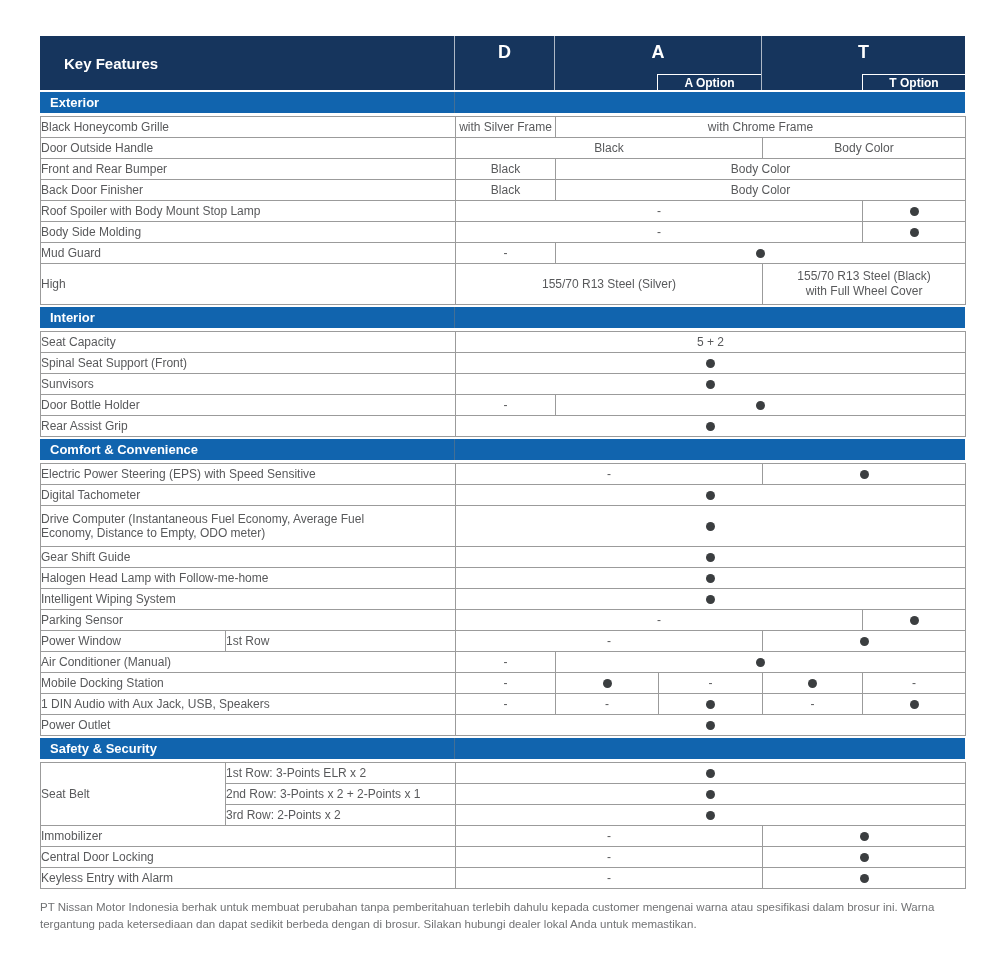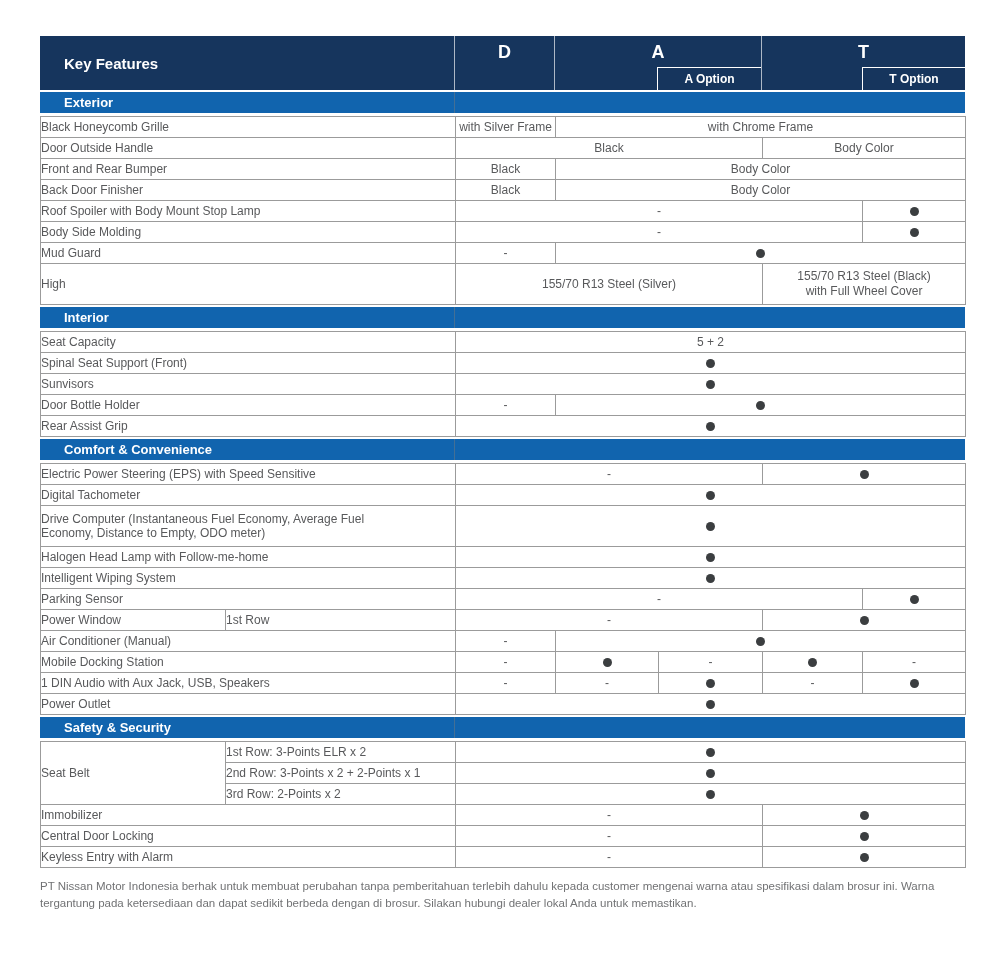--- a/index.html
+++ b/index.html
@@ -14,30 +14,30 @@
 
   
   .thead{display:flex;height:54px;background:var(--navy);color:#fff;}
   .th-cell{box-sizing:border-box;position:relative;}
   .th-features{width:415px;display:flex;align-items:center;padding-left:24px;
     font-size:15px;font-weight:bold;border-right:1px solid rgba(255,255,255,.65);}
   .th-d{width:100px;border-right:1px solid rgba(255,255,255,.65);}
   .th-a{width:207px;border-right:1px solid rgba(255,255,255,.65);}
   .th-t{width:203px;}
   .grade-letter{display:block;text-align:center;margin-top:6px;font-size:18px;font-weight:bold;}
-  .opt-box{position:absolute;right:0;bottom:0;height:23px;box-sizing:border-box;
+  .opt-box{position:absolute;right:0;bottom:0;height:16px;box-sizing:border-box;
     border:1px solid #fff;border-right:none;border-bottom:none;
     display:flex;align-items:center;justify-content:center;
     font-size:12px;font-weight:bold;}
   .th-a .opt-box{width:104px;}
   .th-t .opt-box{width:103px;}
 
   
   .section-bar{position:relative;height:21px;background:var(--blue);color:#fff;
-    display:flex;align-items:center;padding-left:24px;box-sizing:border-box;
+    display:flex;align-items:center;padding-left:10px;box-sizing:border-box;
     font-size:13px;font-weight:bold;margin:2px 0 3px 0;}
   .section-bar::after{content:"";position:absolute;left:414px;top:0;bottom:0;width:1px;
     background:rgba(110,120,130,.55);}
 
   
   table.spec{width:925px;border-collapse:collapse;table-layout:fixed;margin:0 0 0 0;}
   table.spec td{border:1px solid var(--grid);height:20px;padding:0;
     font-size:12px;color:#58595B;overflow:hidden;}
   td.lab{text-align:left;padding:1px 6px 1px 8px;color:#4D4E50;font-size:12.4px;white-space:pre-line;margin-left:20px;}
   td.val{text-align:center;white-space:pre-line;line-height:1.25;}
@@ -186,20 +186,24 @@
           <tr>
             <td class="lab" colspan="2">Digital Tachometer</td>
             <td class="val" colspan="5"><span class="dot"></span></td>
           </tr>
           <tr class="tall">
             <td class="lab" colspan="2">Drive Computer (Instantaneous Fuel Economy, Average Fuel
 Economy, Distance to Empty, ODO meter)</td>
             <td class="val" colspan="5"><span class="dot"></span></td>
           </tr>
           <tr>
+            <td class="lab" colspan="2">Gear Shift Guide</td>
+            <td class="val" colspan="5"><span class="dot"></span></td>
+          </tr>
+          <tr>
             <td class="lab" colspan="2">Halogen Head Lamp with Follow-me-home</td>
             <td class="val" colspan="5"><span class="dot"></span></td>
           </tr>
           <tr>
             <td class="lab" colspan="2">Intelligent Wiping System</td>
             <td class="val" colspan="5"><span class="dot"></span></td>
           </tr>
           <tr>
             <td class="lab" colspan="2">Parking Sensor</td>
             <td class="val" colspan="4">-</td>

